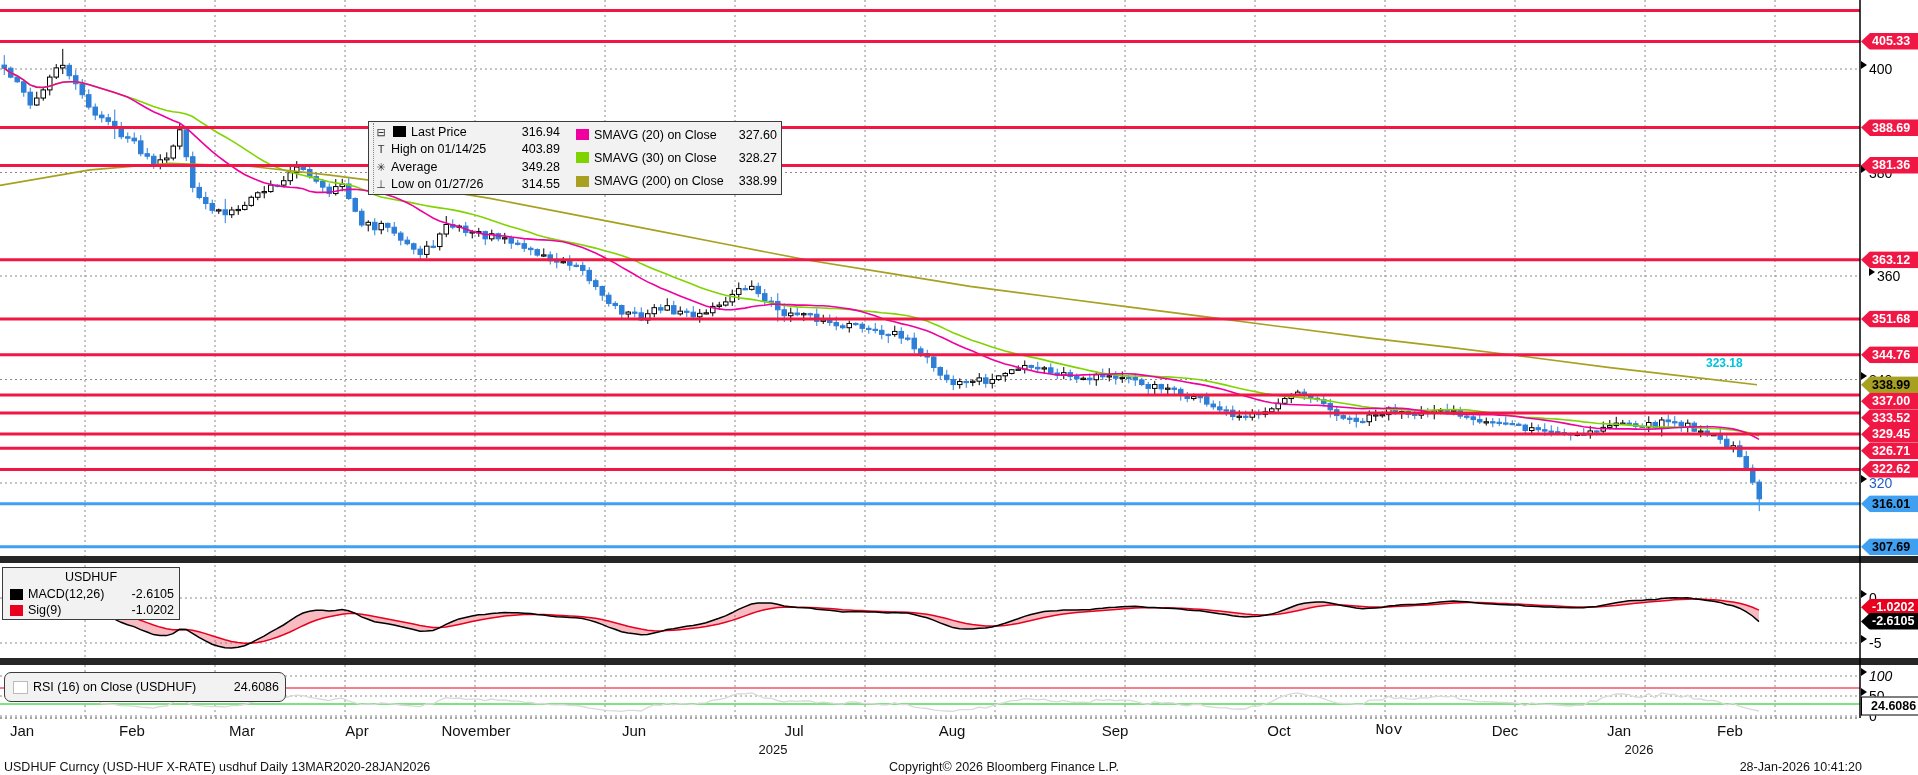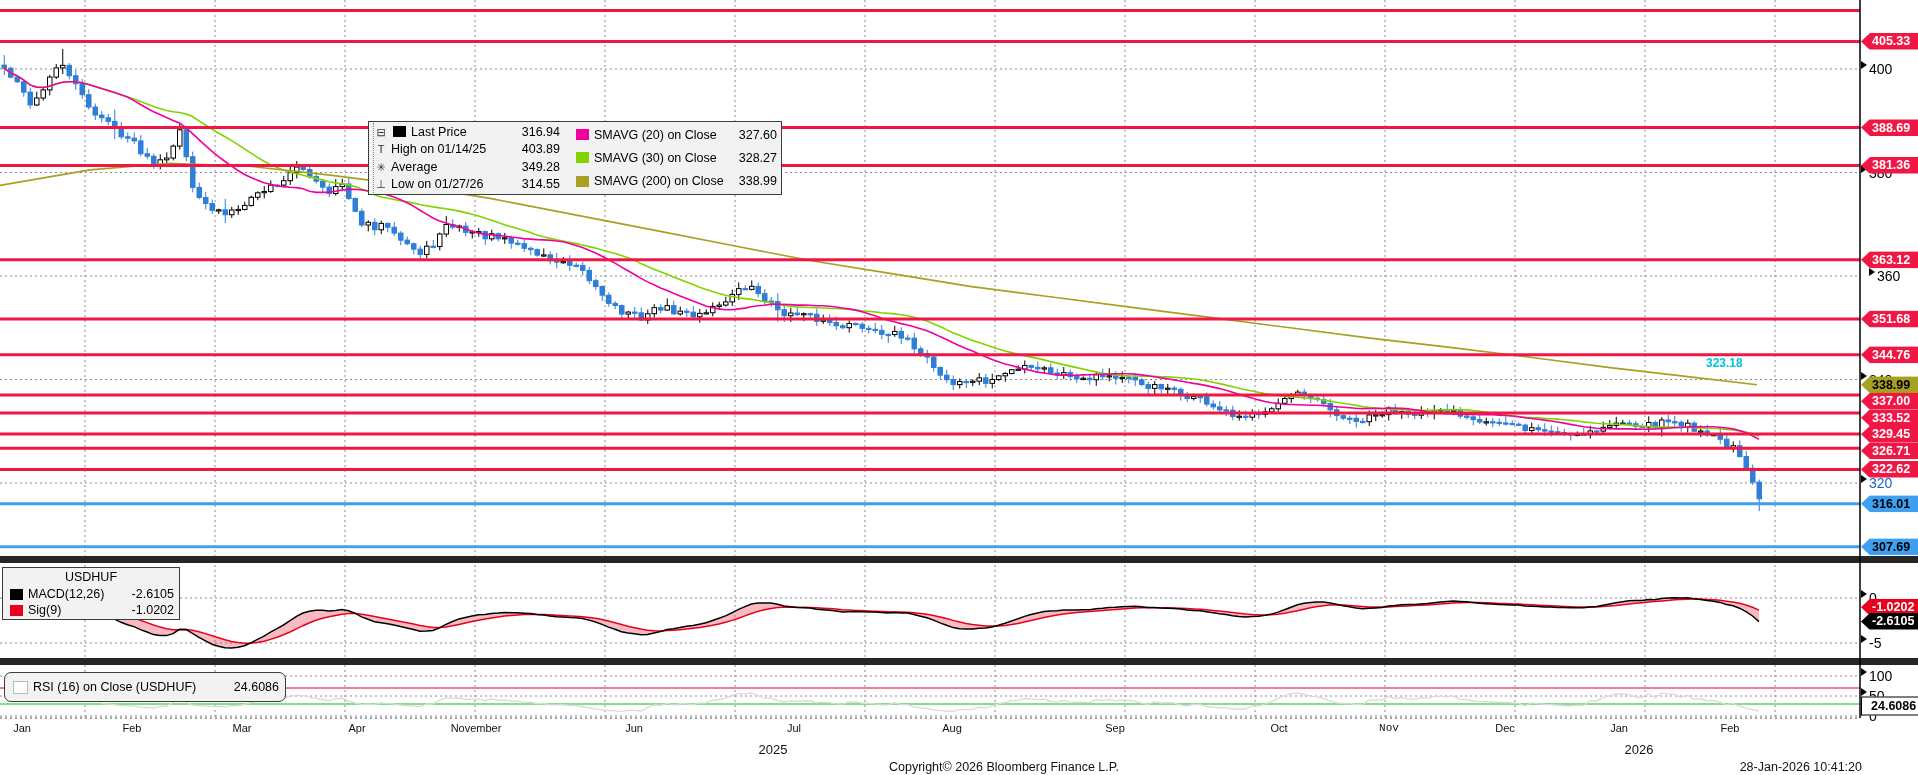--- a/index.html
+++ b/index.html
@@ -8,21 +8,21 @@
   svg{position:absolute;left:0;top:0;}
   .ov{position:absolute;left:0;top:0;width:1918px;height:775px;pointer-events:none;}
   .badge{position:absolute;left:1861px;height:17px;line-height:17px;min-width:47px;
          padding:0 4px 0 11px;font-size:12.5px;font-weight:700;white-space:nowrap;
          clip-path:polygon(0 50%,9px 0,100% 0,100% 100%,9px 100%);transform:translateY(-50%);}
   .badge.boxed{clip-path:none;border:1.5px solid #000;padding:0 4px 0 9px;}
   .tick{position:absolute;left:1861px;transform:translateY(-50%);font-size:14px;
         display:flex;align-items:flex-start;gap:2px;white-space:nowrap;}
   .tick .arr{width:0;height:0;border-left:6px solid #000;border-top:4px solid transparent;
         border-bottom:4px solid transparent;display:inline-block;}
-  .xlabel{position:absolute;top:722px;font-size:11px;transform:translateX(-50%);color:#111;}
+  .xlabel{position:absolute;top:722px;font-size:15px;transform:translateX(-50%);color:#111;}
   .ylabel{position:absolute;top:742px;font-size:13px;transform:translateX(-50%);color:#111;}
   .footer{position:absolute;top:760px;font-size:12.5px;color:#111;white-space:nowrap;}
   .legend{position:absolute;background:#f2f2f2;border:1.5px solid #3c3c3c;font-size:12.5px;}
   .lg-row{display:flex;align-items:center;height:16px;line-height:16px;}
   .sw{display:inline-block;width:13px;height:11px;margin:0 5px 0 2px;flex:0 0 13px;}
   .mk{display:inline-block;width:14px;text-align:center;margin-right:3px;color:#333;
       font-size:11px;flex:0 0 14px;}
   .lbl{white-space:nowrap;}
   .val{margin-left:auto;padding-left:8px;white-space:nowrap;}
   .legend-main{left:368px;top:121px;width:404px;height:70px;display:flex;padding:1px 4px;}
@@ -662,21 +662,21 @@
         <span>400</span>
       </div>
       <div class="tick" style="top: 598px;">
         <span class="arr"></span>
         <span>0</span>
       </div>
       <div class="tick" style="top: 643px;">
         <span class="arr"></span>
         <span>-5</span>
       </div>
-      <div class="tick" style="top: 676px;">
+      <div class="tick" style="top: 676px; font-style: italic;">
         <span class="arr"></span>
         <span>100</span>
       </div>
       <div class="tick" style="top: 696px;">
         <span class="arr"></span>
         <span>50</span>
       </div>
       <div class="tick" style="top: 716px;">
         <span class="arr"></span>
         <span>0</span>
@@ -774,15 +774,16 @@
   </div>
 
   <div class="legend legend-rsi">
     <span class="sw" style="background:#fff;border:1px solid #bbb"></span>
     <span class="lbl">RSI (16)  on Close (USDHUF)</span>
     <span class="val">24.6086</span>
   </div>
 
   <div class="annot" id="annot" style="left: 1706px; top: 356px; color: rgb(0, 195, 220);">323.18</div>
 
+  <div class="footer" style="left:4px">USDHUF Curncy (USD-HUF X-RATE) usdhuf Daily 13MAR2020-28JAN2026</div>
   <div class="footer" style="left:1004px;transform:translateX(-50%)">Copyright© 2026 Bloomberg Finance L.P.</div>
   <div class="footer" style="right:56px">28-Jan-2026 10:41:20</div>
 </div>
 
 </body></html>

